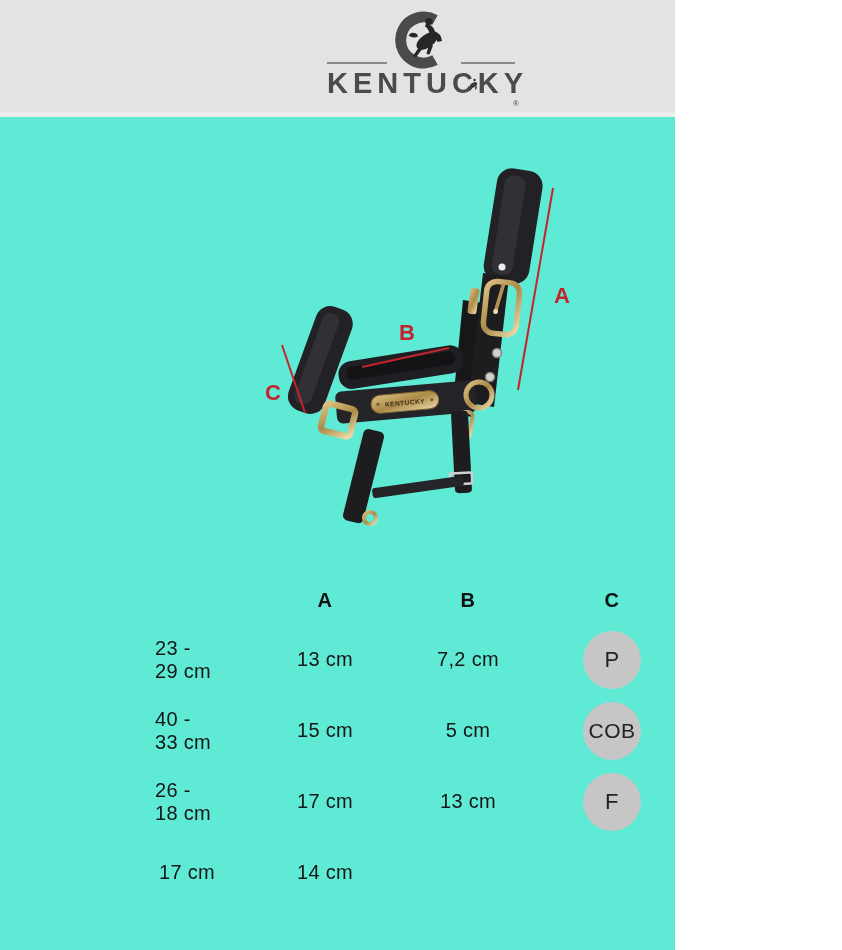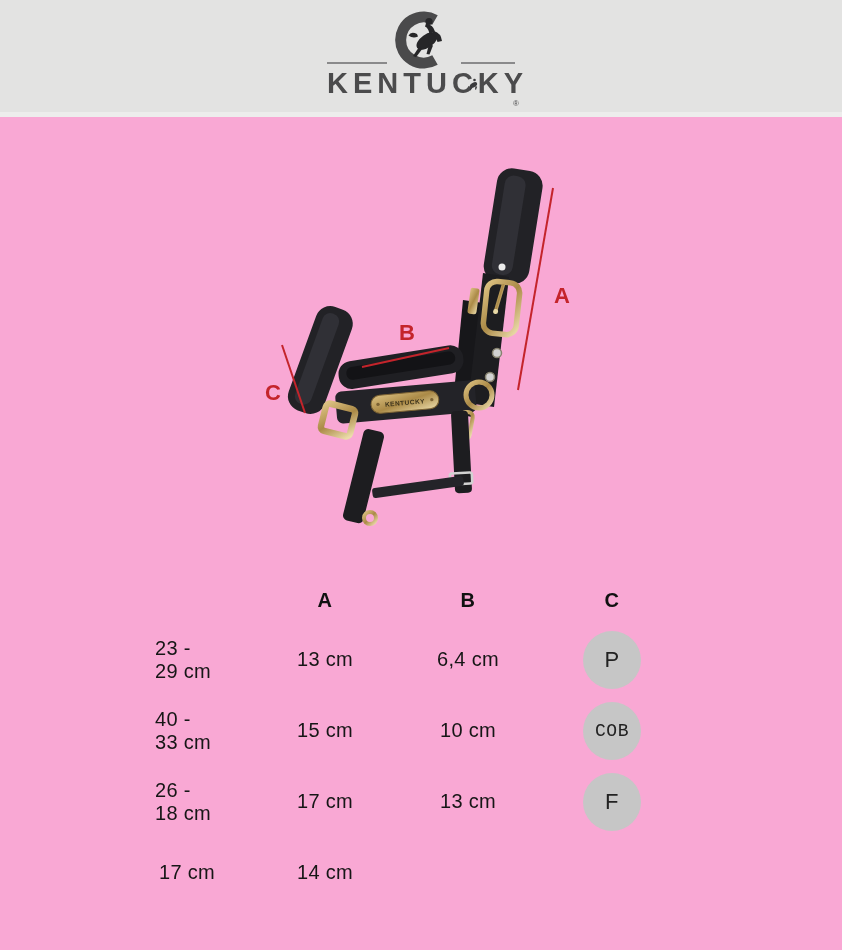--- a/index.html
+++ b/index.html
@@ -1,18 +1,18 @@
 <!DOCTYPE html>
 <html><head>
 <meta charset="utf-8">
 <style>
   * { margin:0; padding:0; box-sizing:border-box; }
   html,body { background:#ffffff; }
   .page {
-    position:relative; width:842px; height:950px; background:#f9a8d4;
+    position:relative; width:675px; height:950px; background:#5eead4;
     font-family:"Liberation Sans", sans-serif; overflow:hidden;
   }
 
   
   .brand-header {
     position:absolute; top:0; left:0; width:842px; height:112px;
     background:#e3e3e2;
   }
   .brand-header::after {
     content:""; position:absolute; left:0; right:0; bottom:-5px; height:5px;
@@ -66,21 +66,21 @@
     font-size:20px; font-weight:700; color:#111111; letter-spacing:0.5px;
   }
   .value {
     font-size:20px; color:#161616; letter-spacing:0.3px;
   }
   .size-badge {
     width:58px; height:58px; border-radius:50%; background:#c6c6c6;
     display:flex; align-items:center; justify-content:center;
     font-size:22px; color:#222222; letter-spacing:0.5px;
   }
-  .size-badge.small-label { font-size:18px;font-family:Liberation Mono, monospace; }
+  .size-badge.small-label { font-size:21px; }
 </style>
 </head>
 <body>
 
 <div class="page">
 
   <header class="brand-header">
     <div class="logo-block">
       <span class="logo-rule left"></span>
       <span class="logo-rule right"></span>
@@ -193,28 +193,28 @@
 
   <div class="size-table">
 
     <div class="cell"></div>
     <div class="cell col-header">A</div>
     <div class="cell col-header">B</div>
     <div class="cell col-header">C</div>
 
     <div class="cell value">23 - 29 cm</div>
     <div class="cell value">13 cm</div>
-    <div class="cell value">6,4 cm</div>
+    <div class="cell value">7,2 cm</div>
 
     <div class="cell">
       <div class="size-badge">P</div>
     </div>
     <div class="cell value">40 - 33 cm</div>
     <div class="cell value">15 cm</div>
-    <div class="cell value">10 cm</div>
+    <div class="cell value">5 cm</div>
 
     <div class="cell">
       <div class="size-badge small-label">COB</div>
     </div>
     <div class="cell value">26 - 18 cm</div>
     <div class="cell value">17 cm</div>
     <div class="cell value">13 cm</div>
 
     <div class="cell">
       <div class="size-badge">F</div>

